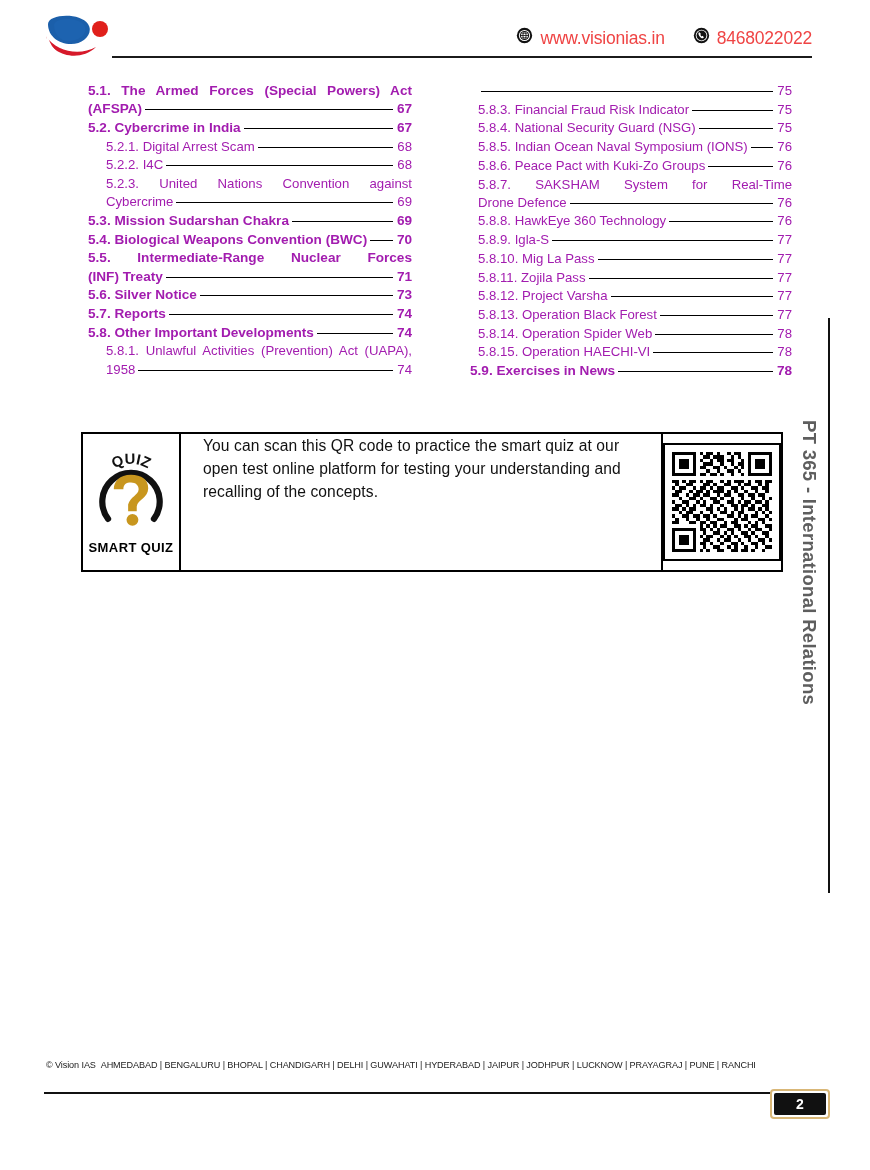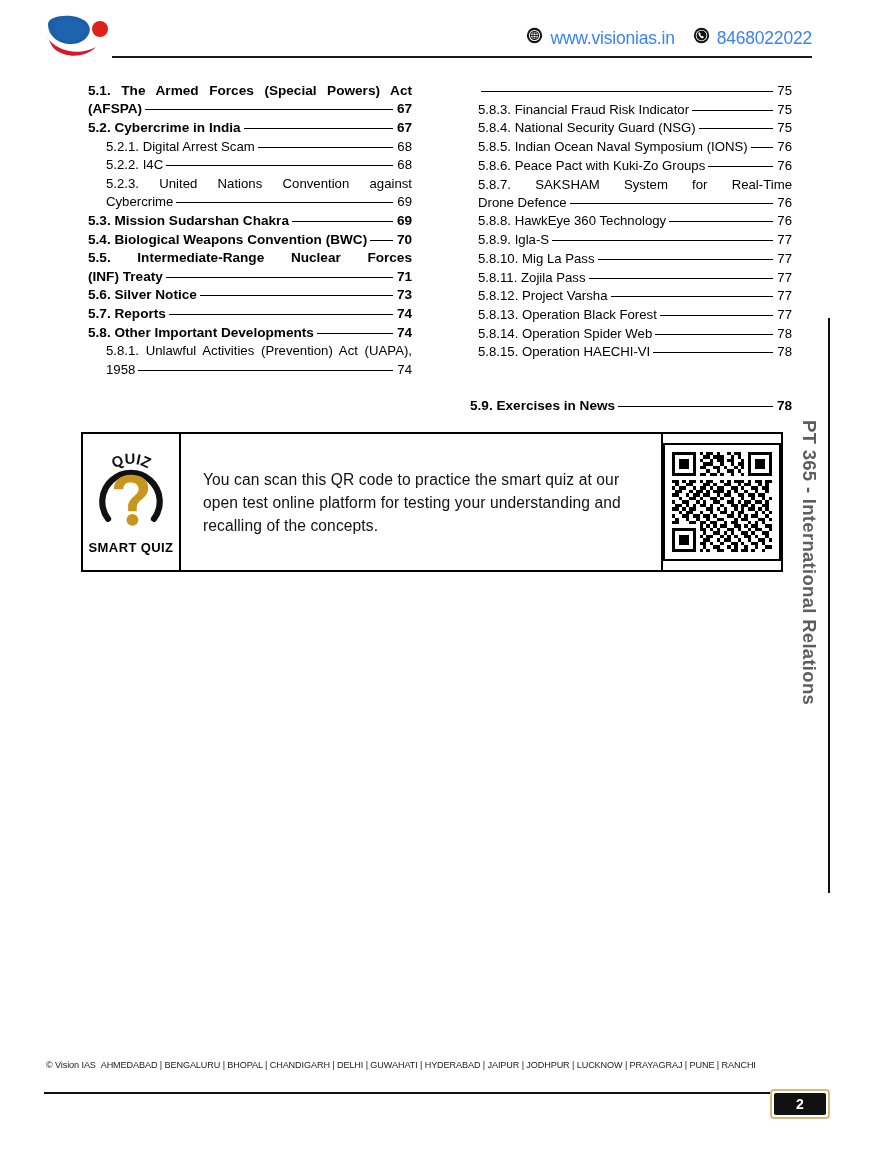--- a/index.html
+++ b/index.html
@@ -11,46 +11,46 @@
     position:relative;
     overflow:hidden;
   }
   .page{position:absolute;inset:0;}
 
   
   .header{position:absolute;left:0;top:0;width:870px;height:72px;}
   .logo{position:absolute;left:44px;top:14px;width:70px;height:48px;}
   .hdr-contacts{
     position:absolute;right:58px;top:27px;
-    display:flex;align-items:center;gap:18px;
-    font-size:17.5px;letter-spacing:-0.2px;color:#3b82f6;justify-content:flex-end;
+    display:flex;align-items:center;gap:28px;
+    font-size:17.5px;letter-spacing:-0.2px;color:#ef4444;justify-content:flex-end;
   }
   .hdr-item{display:flex;align-items:center;gap:7px;white-space:nowrap;}
   .hdr-rule{
     position:absolute;left:112px;top:56px;width:700px;height:0;
     border-top:2.2px solid #1b1b1b;
   }
 
   
   .toc{position:absolute;left:0;top:82px;width:870px;}
   .col{position:absolute;top:0;}
   .col-left{left:88px;width:324px;}
   .col-right{left:470px;width:322px;}
 
   .entry{
     position:relative;
     font-size:13.2px;
     line-height:18.2px;
-    color:#000000;
+    color:#a21caf;
     margin-bottom:0.5px;
   }
   .entry.lvl2{font-weight:bold;font-size:13.6px;}
   .entry.lvl3{padding-left:18px;font-weight:normal;}
   .col-right .entry.lvl3{padding-left:8px;}
-  .col-right .entry.lvl2{padding-left:0;margin-top:35px;}
+  .col-right .entry.lvl2{padding-left:0;}
   .line{
     display:flex;align-items:baseline;width:100%;
   }
   .txt{white-space:nowrap;}
   .leader{
     flex:1 1 auto;
     margin:0 2px 0 3px;
     border-bottom:1.6px solid #000;
     transform:translateY(-3px);
     min-width:10px;
@@ -75,21 +75,21 @@
     background:#fff;
     box-sizing:border-box;
   }
   .qb-logo{
     width:158px;border-right:2.4px solid #000;
     display:flex;flex-direction:column;align-items:center;justify-content:center;
     box-sizing:border-box;
   }
   .qb-text{
     flex:1 1 auto;border-right:2.4px solid #000;
-    display:flex;align-items:center;
+    display:flex;
     padding:0 22px 0 22px;
     box-sizing:border-box;
   }
   .qb-text p{
     margin:0;font-size:15.6px;line-height:23px;color:#111;
     letter-spacing:0.1px;
   }
   .qb-qr{
     width:163px;display:flex;align-items:center;justify-content:center;
     box-sizing:border-box;

